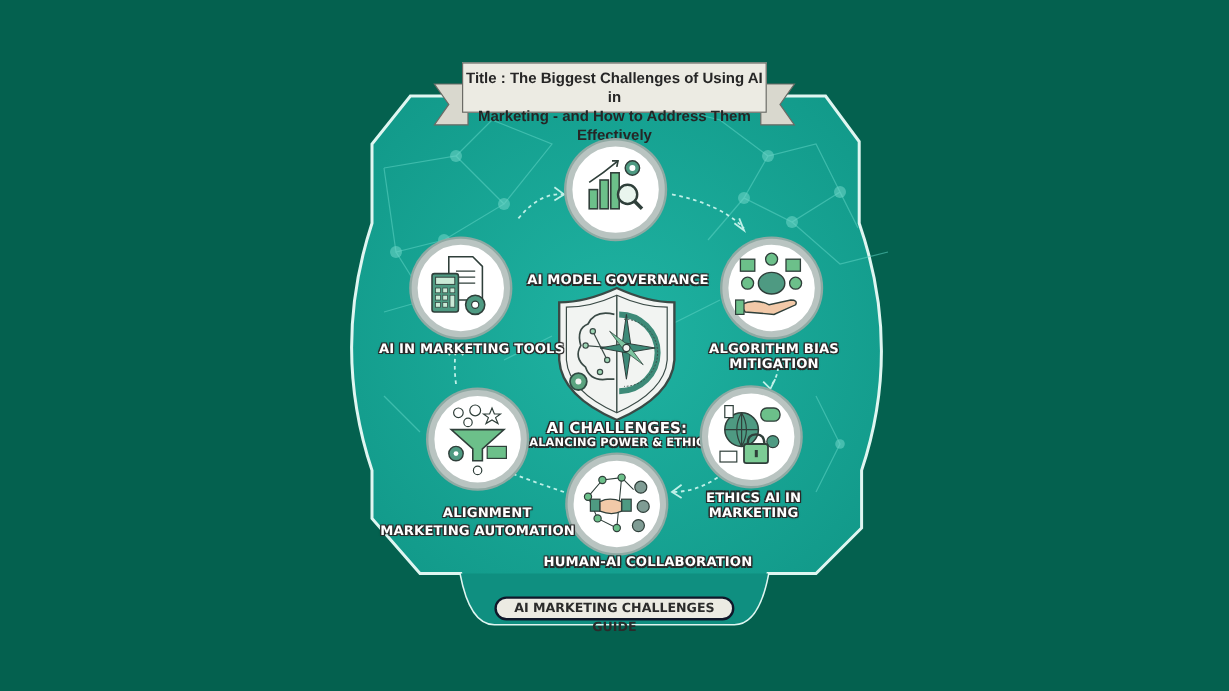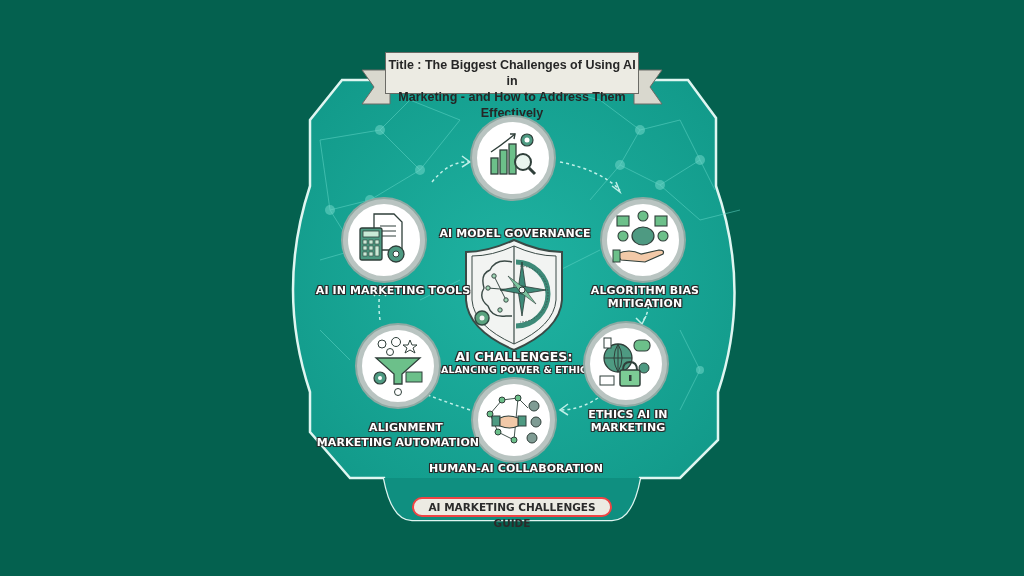--- a/index.html
+++ b/index.html
@@ -4,21 +4,21 @@
 <style>
   html, body { margin:0; padding:0; }
   body { width:1024px; height:576px; background:#04614f; position:relative; overflow:hidden; font-family:"Liberation Sans", sans-serif; }
   .stage { position:absolute; left:0; top:0; width:1024px; height:576px; }
   svg.bg { position:absolute; left:0; top:0; }
   .label { position:absolute; color:#ffffff; font-family:"DejaVu Sans", sans-serif; font-weight:bold; font-size:11px; letter-spacing:0.1px; text-align:center; line-height:13px;
     text-shadow: -1px -1px 0 #2a2a2a, 1px -1px 0 #2a2a2a, -1px 1px 0 #2a2a2a, 1px 1px 0 #2a2a2a, 0 0 2px #222; white-space:nowrap; transform:translateX(-50%); }
   .node { position:absolute; width:72px; height:72px; border-radius:50%; background:#ffffff; border:5px solid #b9c4c1; box-shadow:0 0 0 2px #8fa9a3; transform:translate(-50%,-50%); }
   .node svg { position:absolute; left:0; top:0; width:72px; height:72px; }
   .banner { position:absolute; left:385px; top:52px; width:254px; height:42px; background:#ecebe3; border:1px solid #6b6b66; box-sizing:border-box; text-align:center; font-family:"Liberation Sans", sans-serif; font-weight:bold; font-size:12.5px; line-height:16px; color:#262626; padding-top:4px; }
-  .guide { position:absolute; left:412px; top:497px; width:200px; height:20px; border-radius:10px; background:#ecebe3; border:2px solid #ef4444; box-sizing:border-box; text-align:center; font-family:"DejaVu Sans", sans-serif; font-weight:bold; font-size:10.5px; line-height:16px; color:#2b2b2b; }
+  .guide { position:absolute; left:412px; top:497px; width:200px; height:20px; border-radius:10px; background:#ecebe3; border:2px solid #0f172a; box-sizing:border-box; text-align:center; font-family:"DejaVu Sans", sans-serif; font-weight:bold; font-size:10.5px; line-height:16px; color:#2b2b2b; }
 </style>
 </head>
 <body>
 
 <div class="stage">
 
   <svg class="bg" width="1024" height="576" viewBox="0 0 1024 576">
     <defs>
       <radialGradient id="pg" cx="50%" cy="45%" r="60%">
         <stop offset="0%" stop-color="#1fb3a2"></stop>
@@ -173,21 +173,21 @@
       <rect x="14" y="32" width="8" height="10" fill="#4e9a82" stroke="#2f3f3a" stroke-width="1"></rect>
       <rect x="40" y="32" width="8" height="10" fill="#4e9a82" stroke="#2f3f3a" stroke-width="1"></rect>
       <path d="M22,34 Q30,30 40,34 L40,42 Q32,46 22,42 Z" fill="#f2c9a8" stroke="#2f3f3a" stroke-width="1.1"></path>
       <g fill="#7f9c94" stroke="#2f3f3a" stroke-width="1">
         <circle cx="56" cy="22" r="5"></circle>
           <circle cx="58" cy="38" r="5"></circle>
           <circle cx="54" cy="54" r="5"></circle>
       </g>
     </svg>
   </div>
-  <div class="label" style="left:516px; top:462px;">HUMAN-AI COLLABORATION</div>
+  <div class="label" style="left:540px; top:462px;">HUMAN-AI COLLABORATION</div>
 
   <div class="node" style="left:398px; top:366px;">
     <svg viewBox="0 0 72 72">
       <g fill="#fff" stroke="#2f3f3a" stroke-width="1">
         <circle cx="20" cy="14" r="4"></circle>
           <circle cx="34" cy="12" r="4.5"></circle>
           <circle cx="28" cy="22" r="3.5"></circle>
       </g>
       <path d="M48,10 L50,15 L55,15 L51,18 L53,23 L48,20 L43,23 L45,18 L41,15 L46,15 Z" fill="#fff" stroke="#2f3f3a" stroke-width="1"></path>
       <path d="M14,28 L58,28 L40,44 L40,54 L32,54 L32,44 Z" fill="#6cc08a" stroke="#2f3f3a" stroke-width="1.3"></path>

